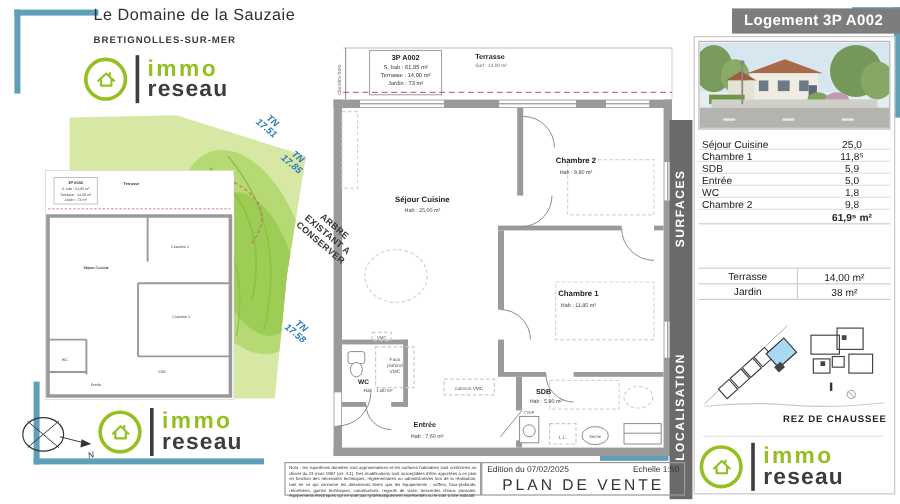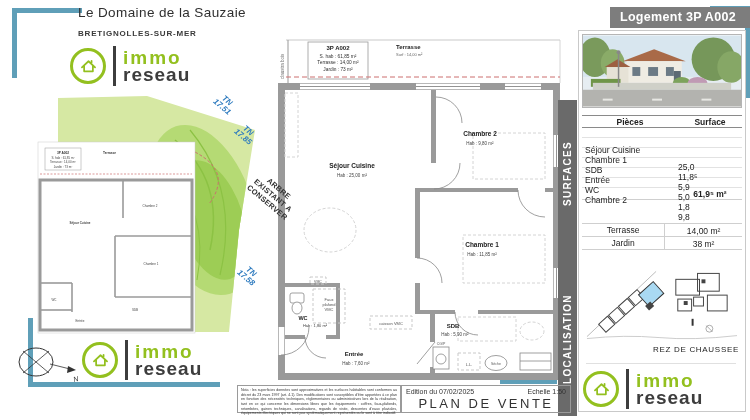--- a/index.html
+++ b/index.html
@@ -43,34 +43,34 @@
   .vbar span { writing-mode:vertical-rl; transform:rotate(180deg); color:#fff;
                font-size:10px; font-weight:bold; letter-spacing:1.3px; }
 
   .stable { position:absolute; left:3px; top:84px; width:160px; font-size:8.5px; color:#222; }
   .st-head { display:grid; grid-template-columns:1fr 64px; height:13px; align-items:center;
              font-weight:bold; border-top:1px solid #8a8a8a; border-bottom:1px solid #8a8a8a; }
   .st-head span { text-align:center; }
   .st-row { display:grid; grid-template-columns:1fr 64px; height:10px; align-items:center;
             border-bottom:1px solid #e2e2e2; }
   .st-row .p { padding-left:3px; }
-  .st-row .v { text-align:left;margin-top:34px; }
+  .st-row .v { text-align:center; }
   .st-total { height:12px; display:grid; grid-template-columns:1fr 64px; align-items:center;
               font-weight:bold; border-bottom:1px solid #cfcfcf; }
   .st-total span { text-align:center; grid-column:2; }
 
   .otable { position:absolute; left:3px; top:192px; width:160px; font-size:8.5px; color:#222;
             border-top:1px solid #cfcfcf; }
   .ot-row { display:grid; grid-template-columns:52% 48%; height:13px; align-items:center;
             border-bottom:1px solid #cfcfcf; }
   .ot-row span { text-align:center; }
   .ot-row .l { border-right:1px solid #cfcfcf; height:13px; line-height:13px; }
 
   .rez { position:absolute; left:40px; top:314px; width:120px; text-align:right;
-         font-size:8px; font-weight:normal; letter-spacing:.7px; color:#222; }
+         font-size:8px; font-weight:bold; letter-spacing:.7px; color:#222; }
   .divider { position:absolute; left:7px; top:332px; width:150px; height:1px; background:#e0e0e0; }
 
   
   .nota-box { left:237px; top:385px; width:164px; height:28px; border:1px solid #9a9a9a;
               padding:2px 3px; font-size:3.6px; line-height:1.3; color:#333; text-align:justify; }
   .edition-box { left:401px; top:385px; width:170px; height:28px; border:1px solid #9a9a9a; }
   .ed-top { position:absolute; left:4px; top:2px; font-size:7px; color:#333; }
   .ed-scale { position:absolute; right:4px; top:2px; font-size:7px; color:#333; }
   .ed-title { position:absolute; left:0; bottom:1px; width:100%; text-align:center;
               font-size:13px; letter-spacing:2.5px; color:#333; font-weight:500; }
@@ -350,24 +350,20 @@
         <line x1="36" y1="18" x2="36" y2="52" stroke="#888" stroke-width="1.5"></line>
         <circle cx="36" cy="17" r="2" fill="#888"></circle>
         <rect x="0" y="55" width="160" height="17" fill="#b3b3af"></rect>
         <rect x="20" y="64" width="10" height="2" fill="#e8e8e4"></rect>
         <rect x="70" y="64" width="10" height="2" fill="#e8e8e4"></rect>
         <rect x="120" y="64" width="10" height="2" fill="#e8e8e4"></rect>
       </svg>
     </div>
 
     <div class="stable">
-      <div class="st-head">
-        <span>Pièces</span>
-        <span>Surface</span>
-      </div>
       <div class="st-row">
           <span class="p">Séjour Cuisine</span>
           <span class="v">25,0</span>
         </div>
       <div class="st-row">
           <span class="p">Chambre 1</span>
           <span class="v">11,8⁵</span>
         </div>
       <div class="st-row">
           <span class="p">SDB</span>

